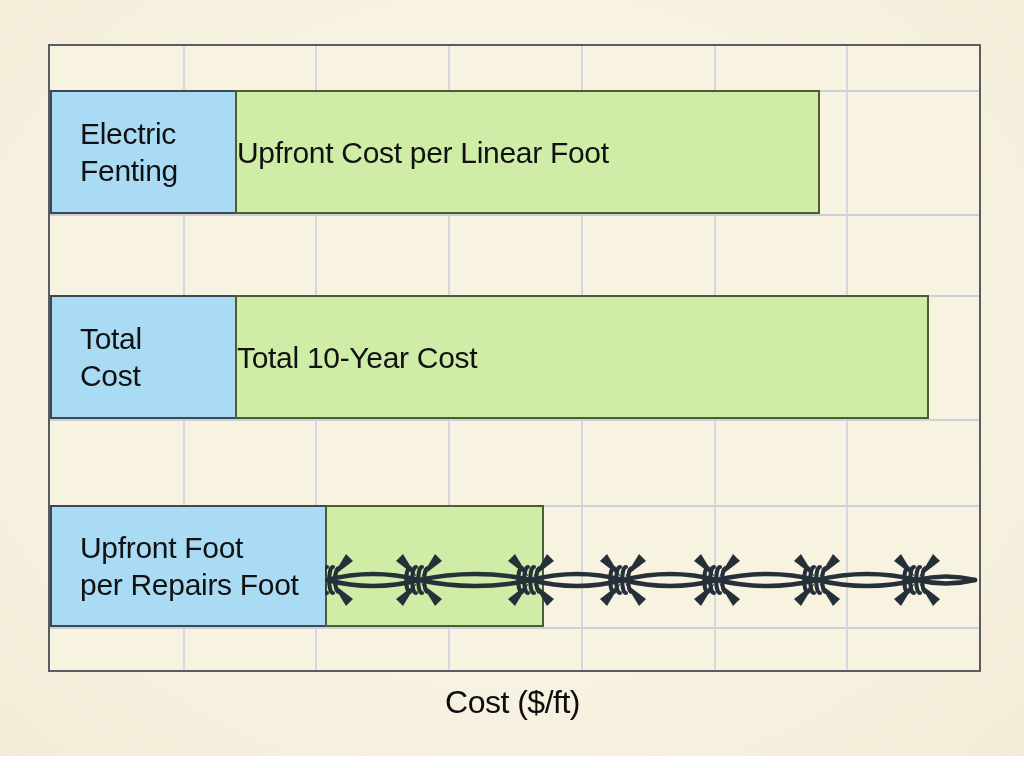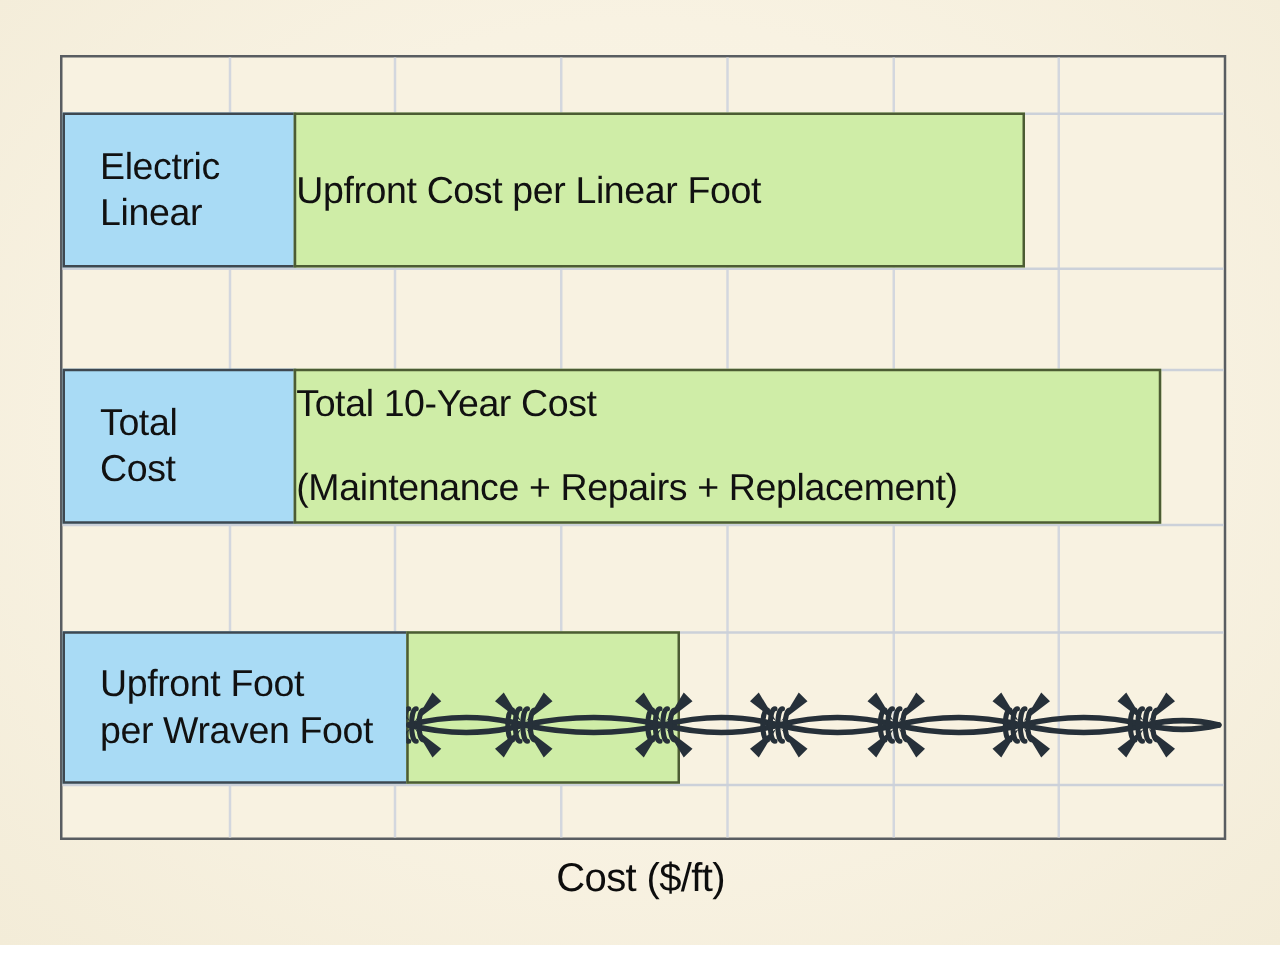--- a/index.html
+++ b/index.html
@@ -52,38 +52,37 @@
 
     <div class="hgrid" style="top:44px"></div>
     <div class="hgrid" style="top:168px"></div>
     <div class="hgrid" style="top:249px"></div>
     <div class="hgrid" style="top:373px"></div>
     <div class="hgrid" style="top:459px"></div>
     <div class="hgrid" style="top:581px"></div>
 
     <div class="cat-box r1-cat">
       <span class="line">Electric</span>
-      <span class="line">Linear</span>
+      <span class="line">Fenting</span>
     </div>
     <div class="cost-bar r1-bar">
       <span class="line">Upfront Cost per Linear Foot</span>
     </div>
 
     <div class="cat-box r2-cat">
       <span class="line">Total</span>
       <span class="line">Cost</span>
     </div>
     <div class="cost-bar r2-bar">
       <span class="line">Total 10-Year Cost</span>
-      <span class="line">(Maintenance + Repairs + Replacement)</span>
     </div>
 
     <div class="cat-box r3-cat">
       <span class="line">Upfront Foot</span>
-      <span class="line">per Wraven Foot</span>
+      <span class="line">per Repairs Foot</span>
     </div>
     <div class="cost-bar r3-bar"></div>
 
     <svg class="wire-svg" viewBox="0 0 654 80">
       <defs>
         <g id="barb">
           <path d="M-2,-3 L-23,-19 L-16,-26 Z" fill="#263039"></path>
           <path d="M2,-3 L23,-19 L16,-26 Z" fill="#263039"></path>
           <path d="M-2,3 L-23,19 L-16,26 Z" fill="#263039"></path>
           <path d="M2,3 L23,19 L16,26 Z" fill="#263039"></path>

